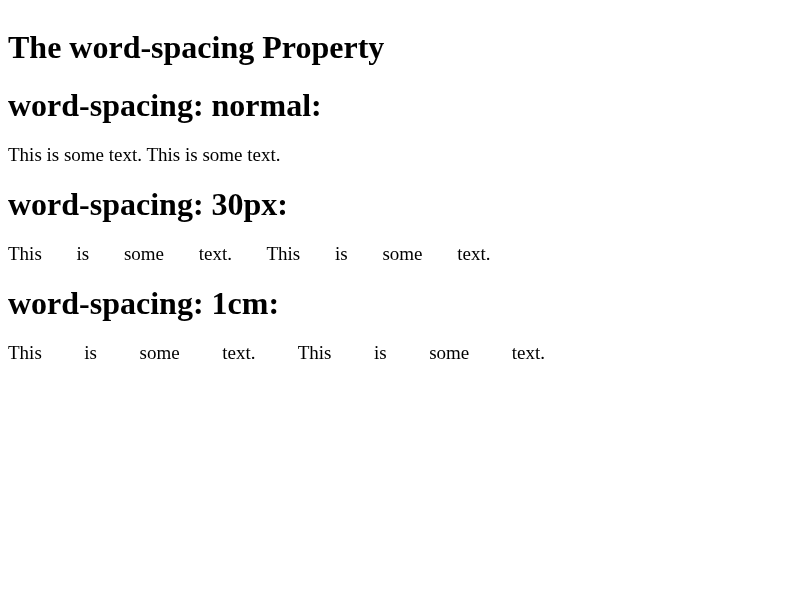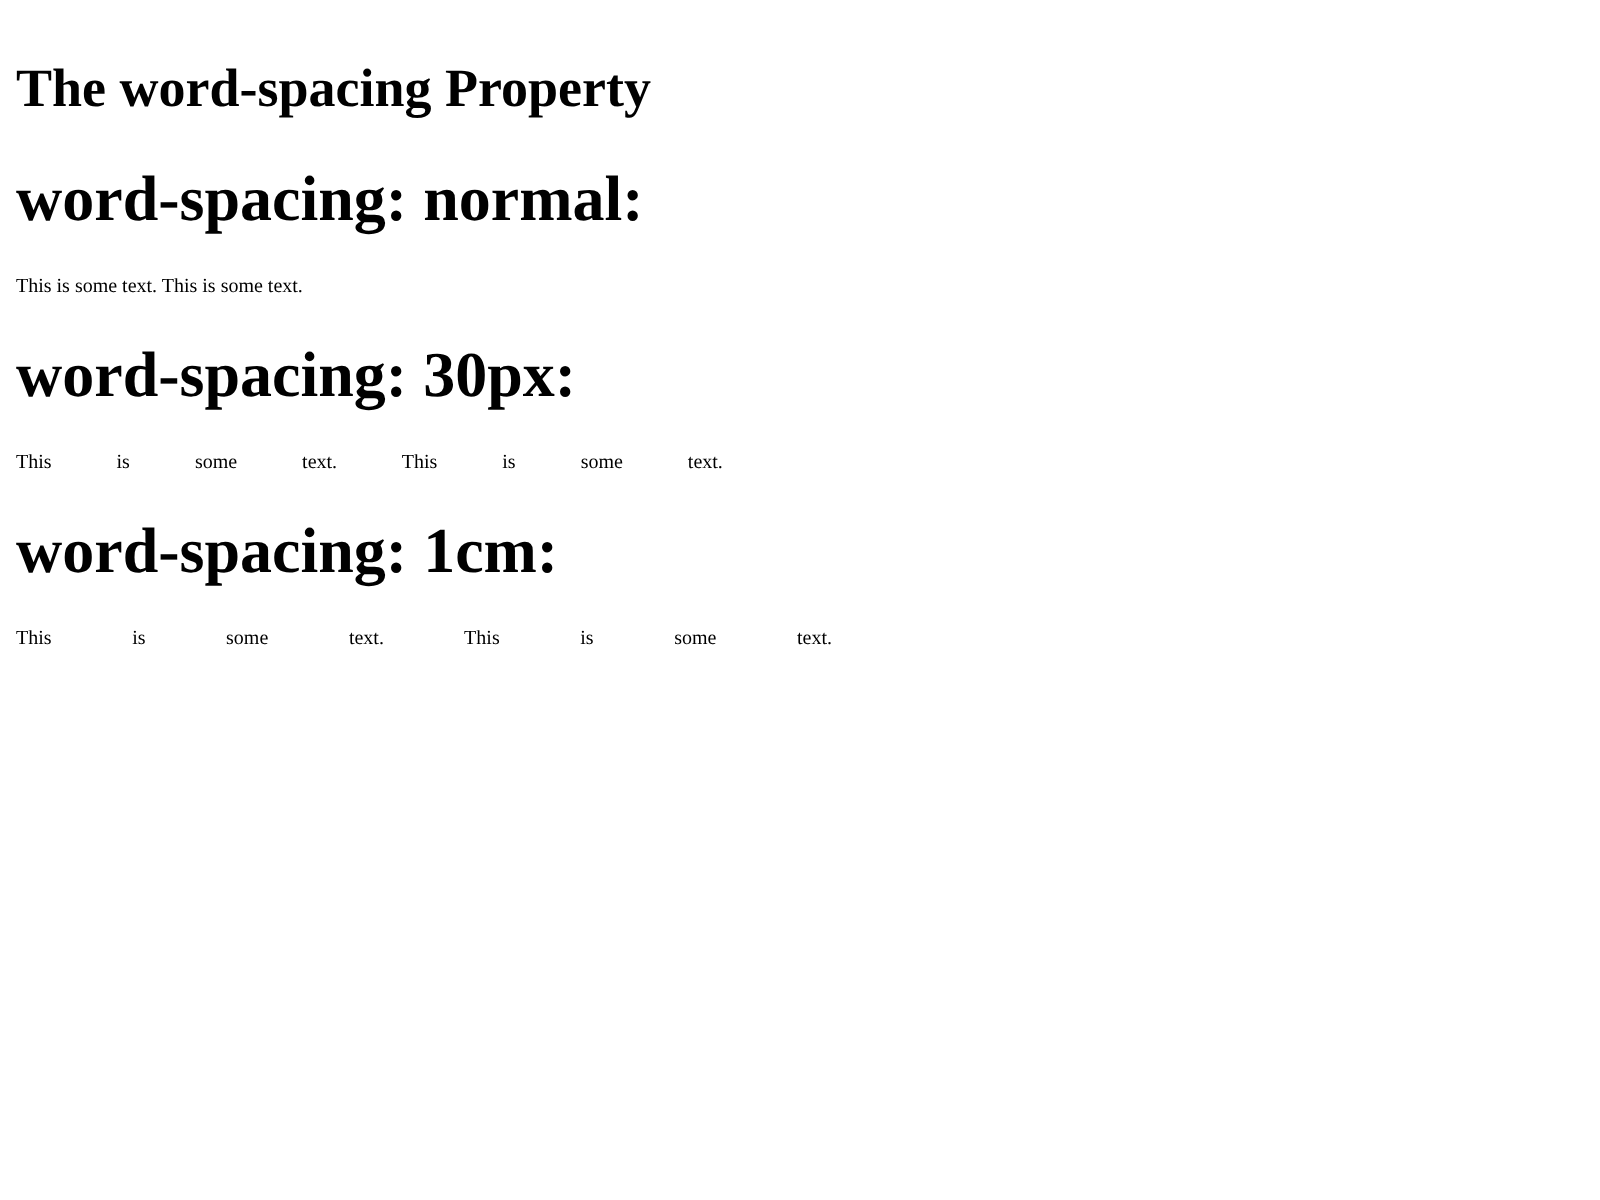--- a/index.html
+++ b/index.html
@@ -2,31 +2,31 @@
 <html><head>
   <meta charset="utf-8">
   <style>
     body {
       font-family: "Times New Roman", Times, serif;
       margin: 8px;
       background: #ffffff;
       color: #000000;
     }
     h1 {
-      font-size: 27px;
+      font-size: 32px;
       font-weight: bold;
       margin: 21px 0;
     }
     h2 {
       font-size: 32px;
       font-weight: bold;
       margin: 20px 0;
     }
     p {
-      font-size: 10px;
+      font-size: 19px;
       margin: 16px 0;
     }
     .ws-normal {
       word-spacing: normal;
     }
     .ws-30px {
       word-spacing: 30px;
     }
     .ws-1cm {
       word-spacing: 1cm;

